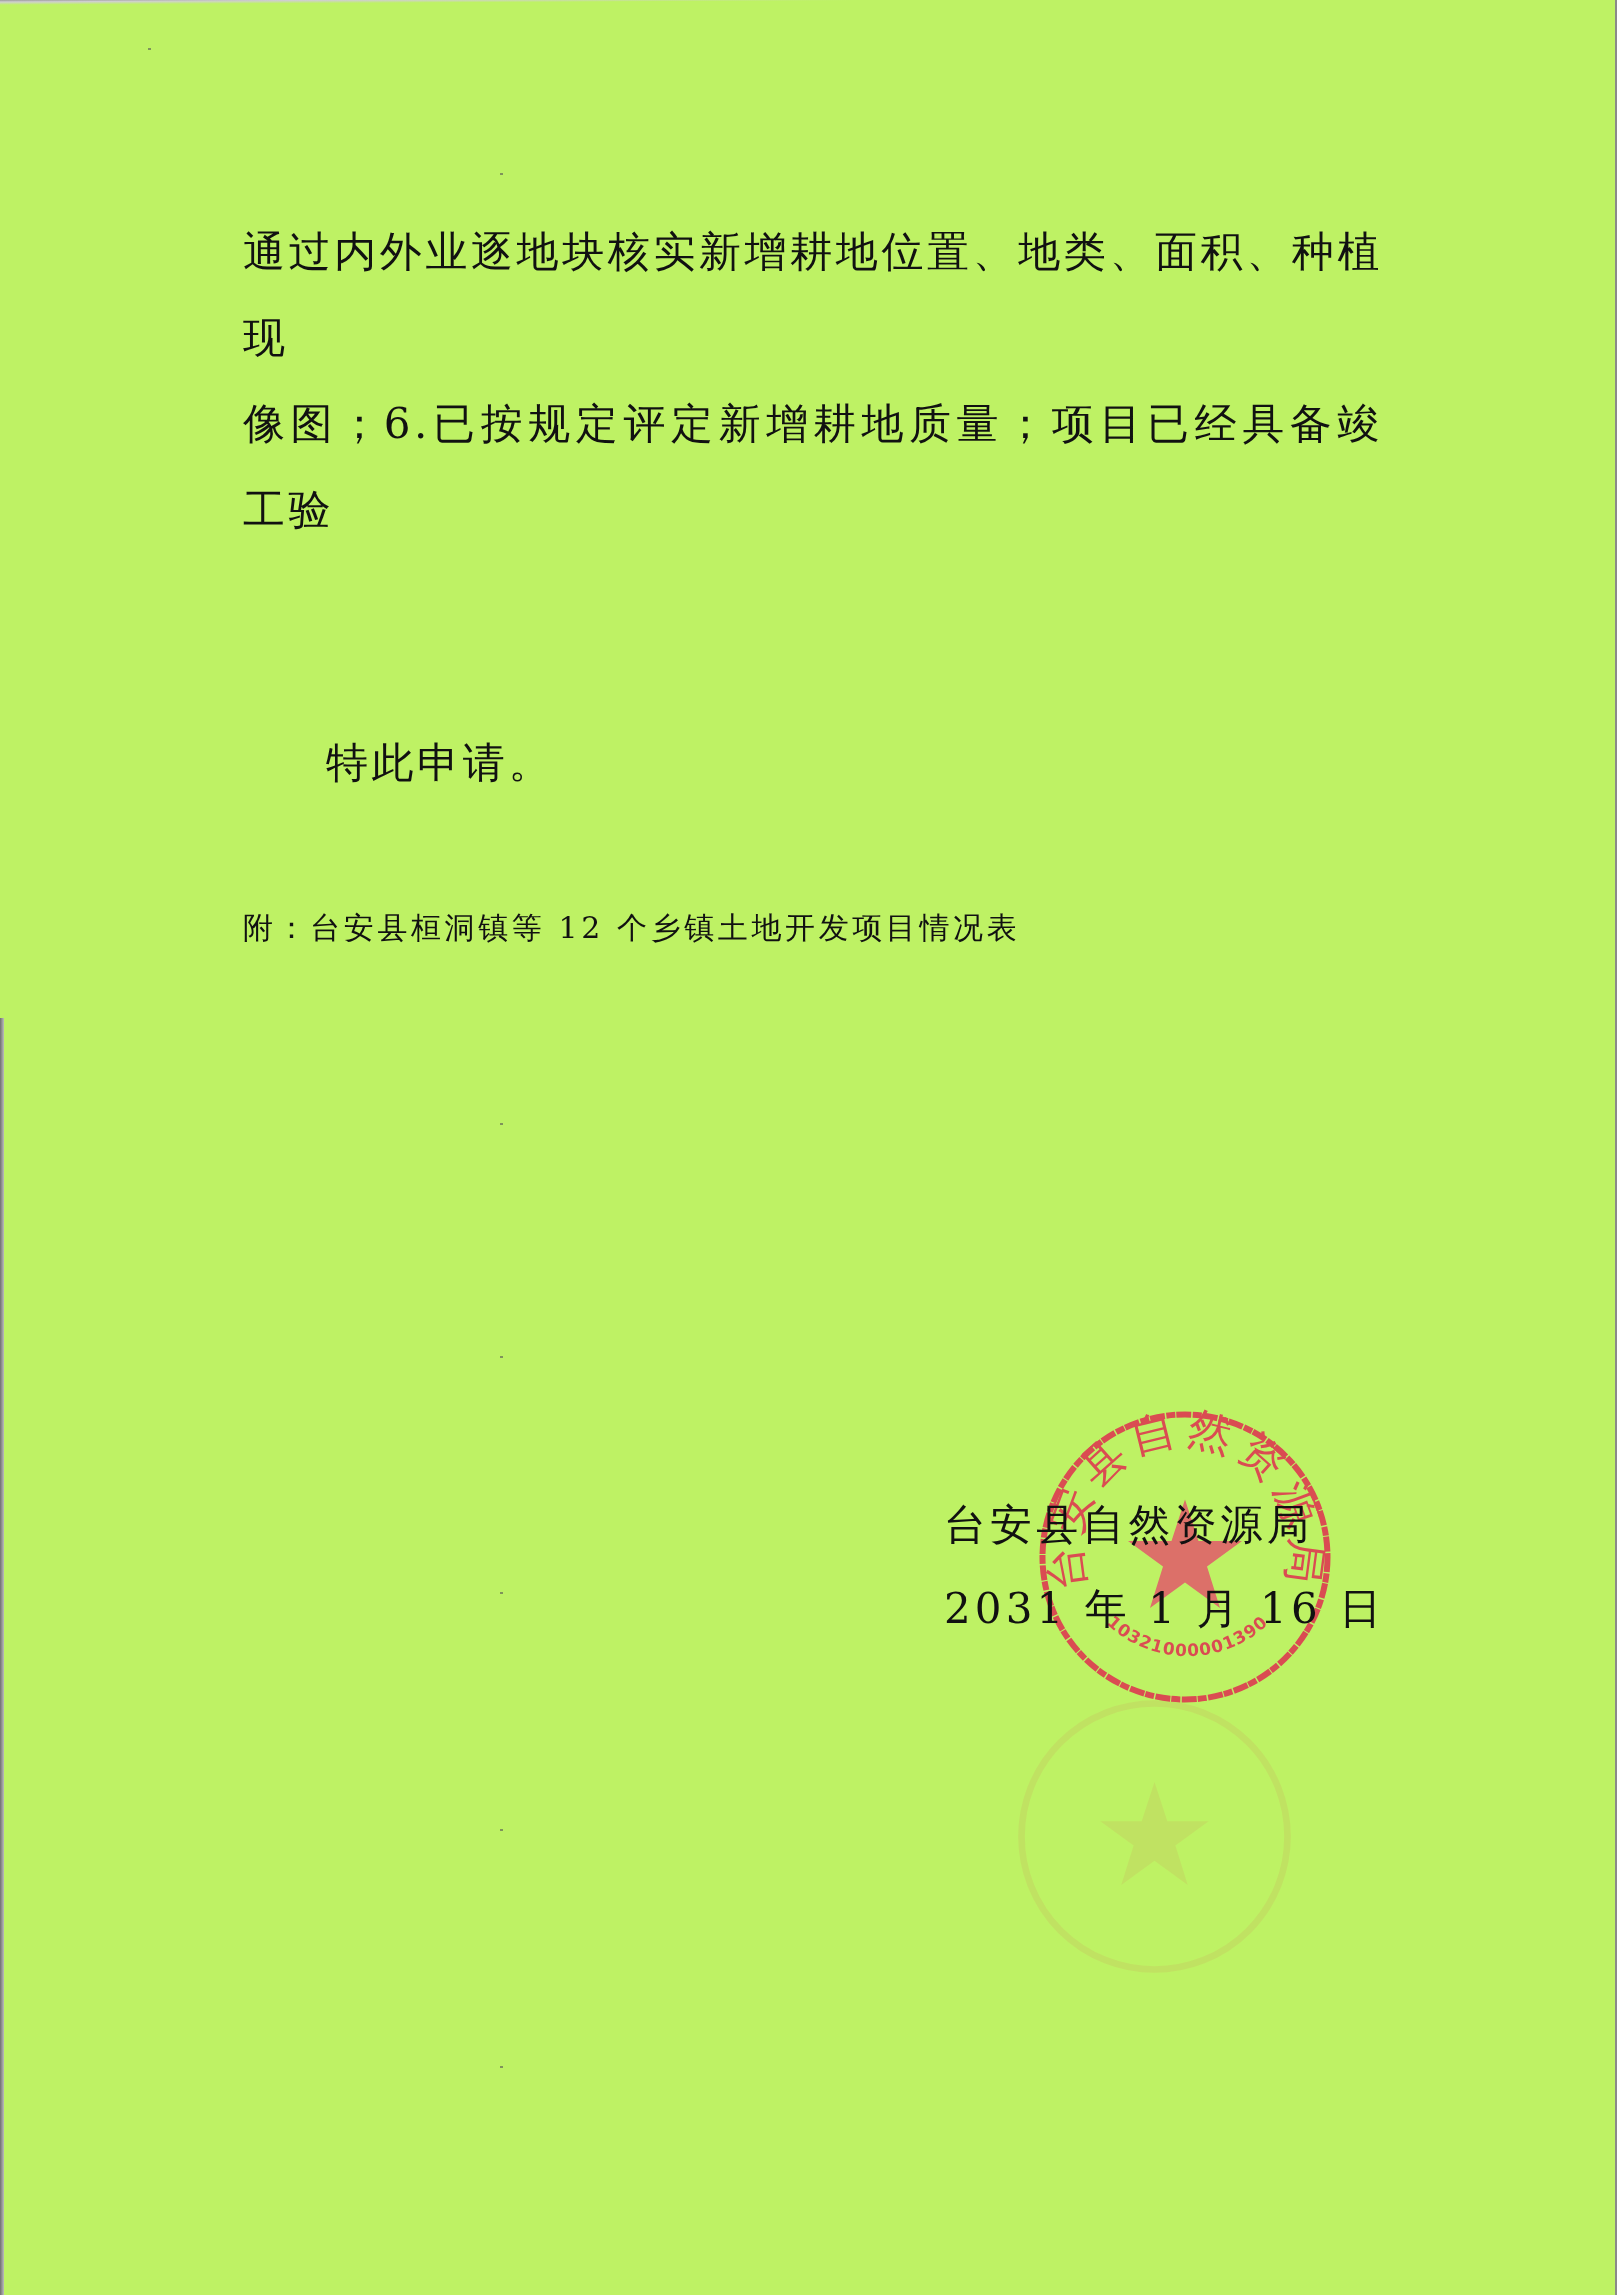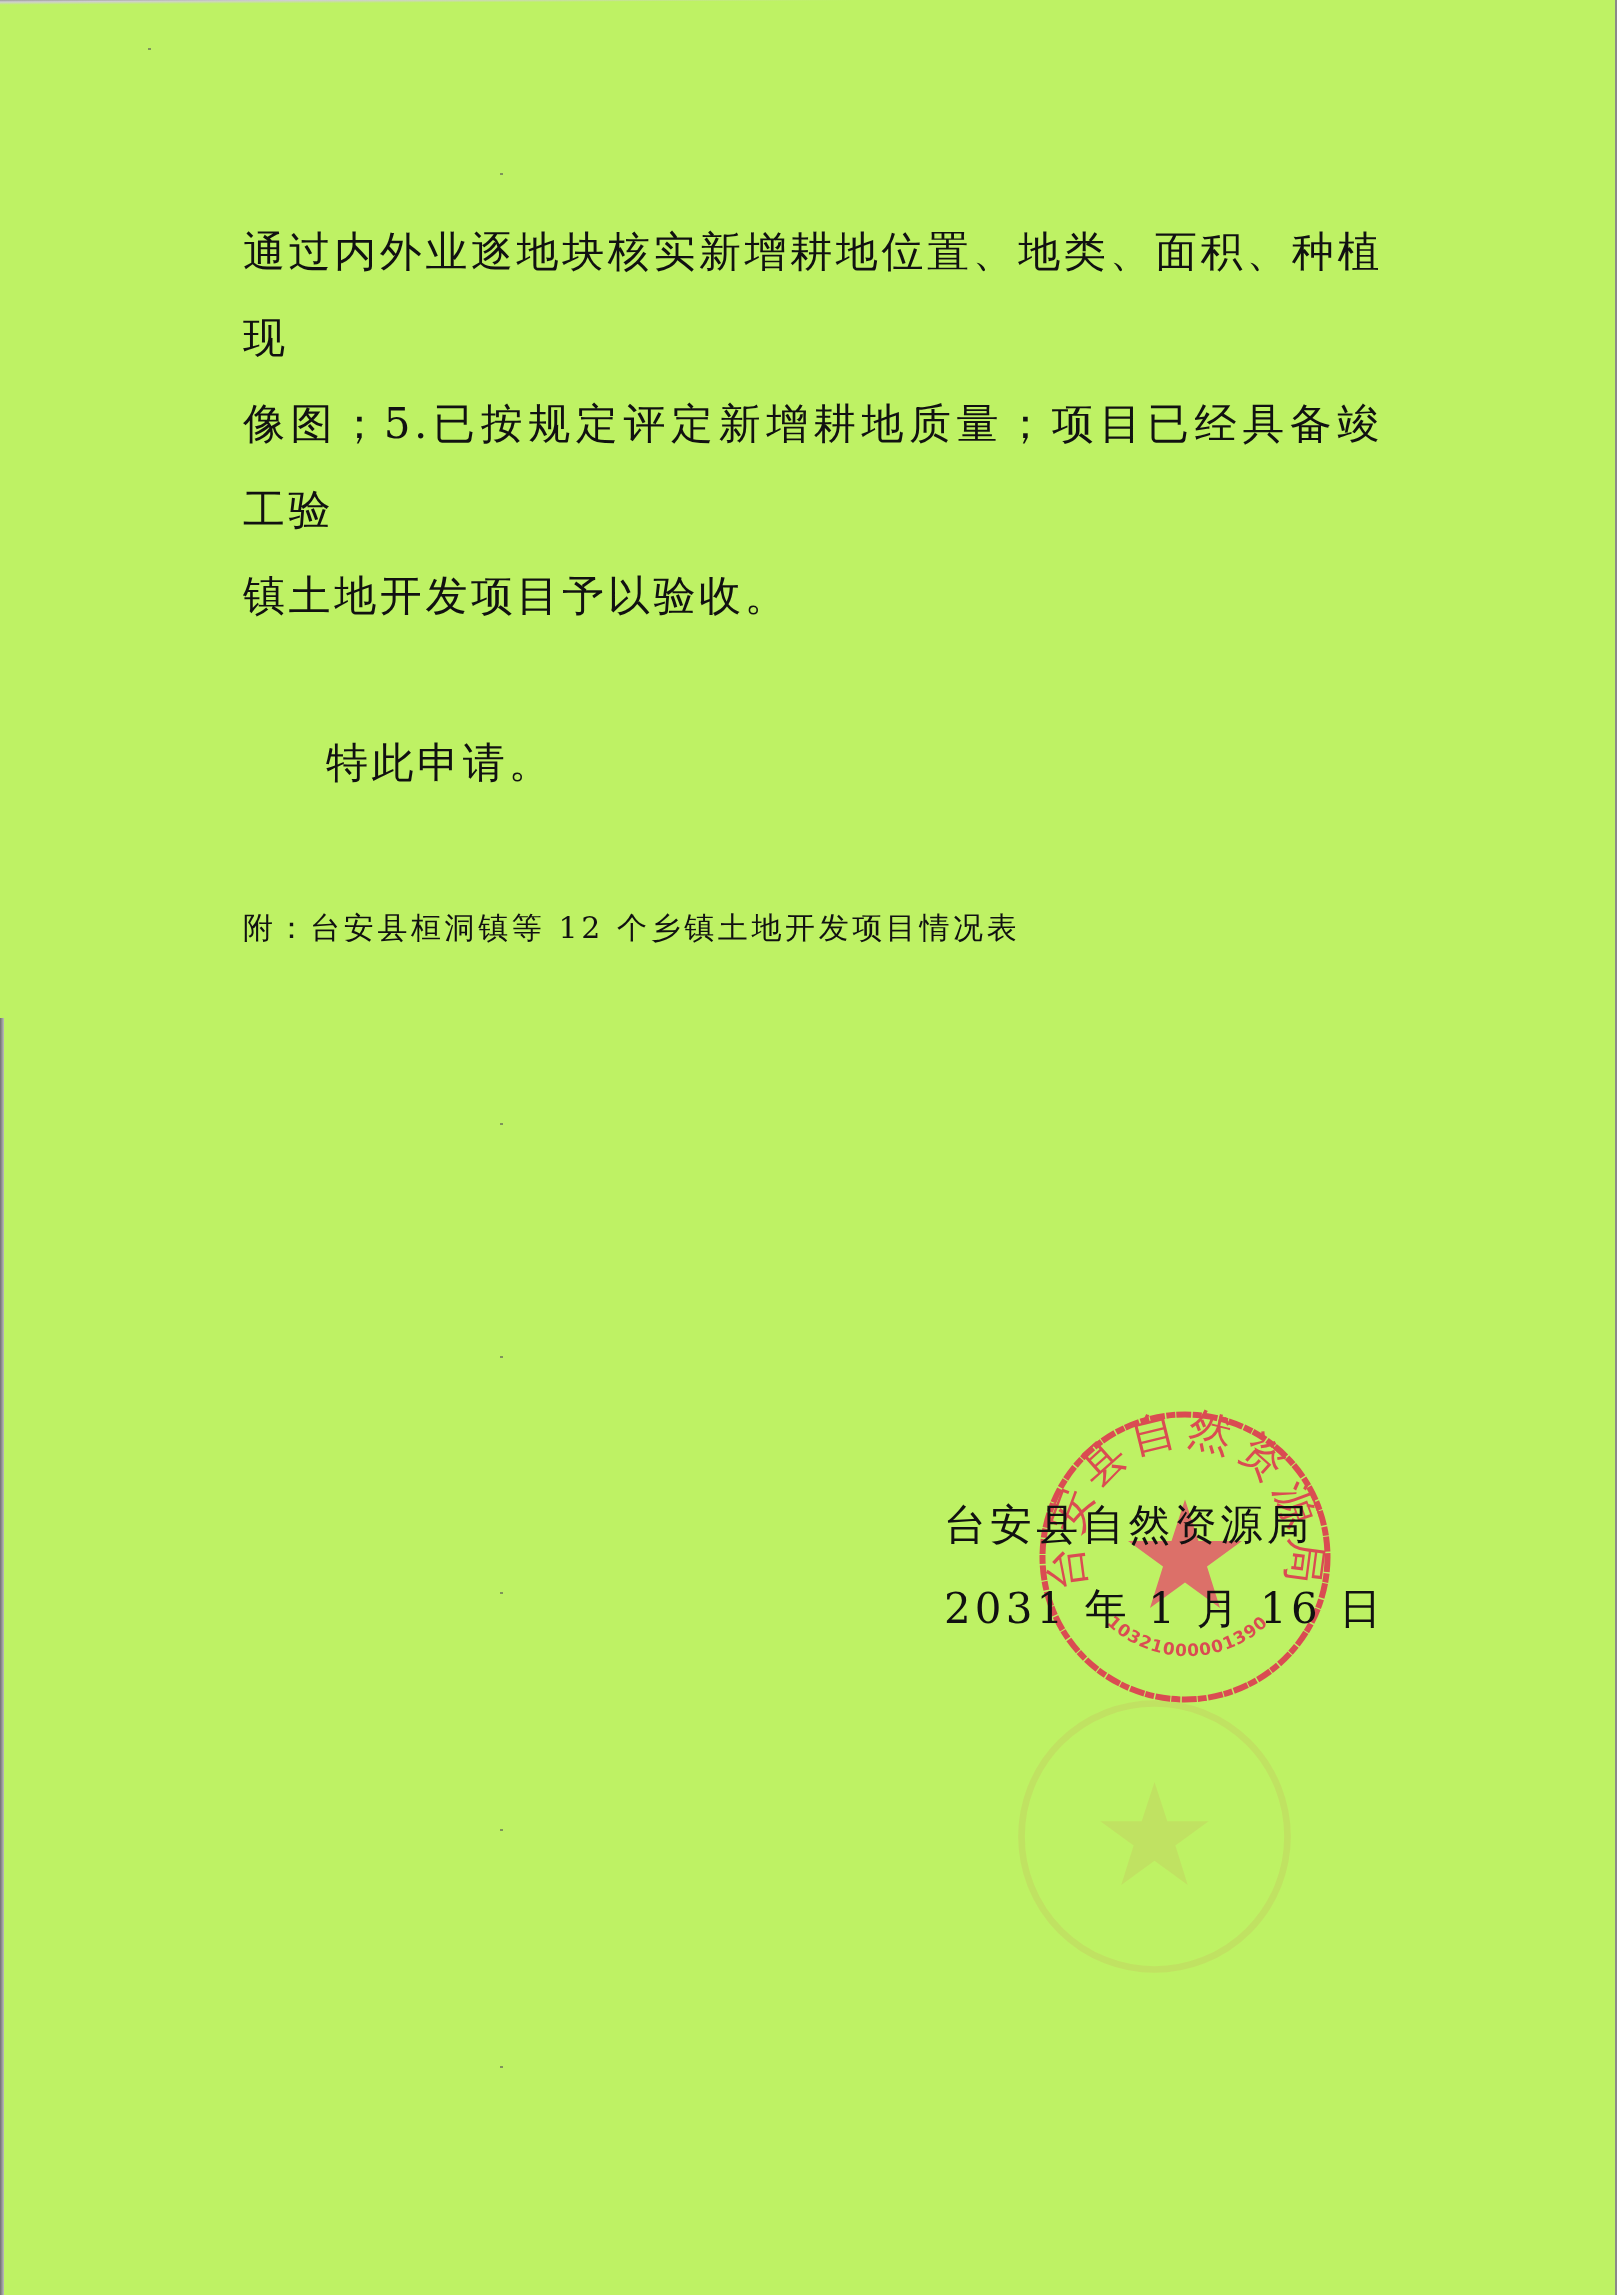--- a/index.html
+++ b/index.html
@@ -117,22 +117,21 @@
   <div class="scan-dot" style="left:148px;top:48px;"></div>
   <div class="scan-dot" style="left:500px;top:173px;"></div>
   <div class="scan-dot" style="left:500px;top:1123px;"></div>
   <div class="scan-dot" style="left:500px;top:1356px;"></div>
   <div class="scan-dot" style="left:500px;top:1592px;"></div>
   <div class="scan-dot" style="left:500px;top:1829px;"></div>
   <div class="scan-dot" style="left:500px;top:2066px;"></div>
 
   <div class="body-text">
     <p class="para">通过内外业逐地块核实新增耕地位置、地类、面积、种植现</p>
-    <p class="para">像图；5.已按规定评定新增耕地质量；项目已经具备竣工验</p>
-    <p class="para">镇土地开发项目予以验收。</p>
+    <p class="para">像图；6.已按规定评定新增耕地质量；项目已经具备竣工验</p>
   </div>
 
   <div class="closing">特此申请。</div>
 
   <div class="attachment">附：台安县桓洞镇等 12 个乡镇土地开发项目情况表</div>
 
   <svg class="seal" viewBox="0 0 600 600">
     <defs>
       <path id="sealArcTop" d="M 95 330 A 210 210 0 1 1 505 330"></path>
       <path id="sealArcBottom" d="M 150 440 A 235 235 0 0 0 460 440"></path>

